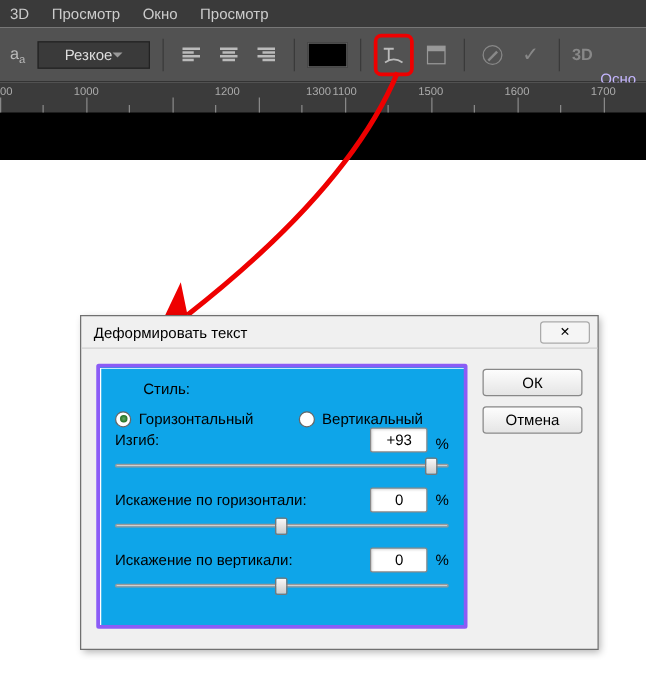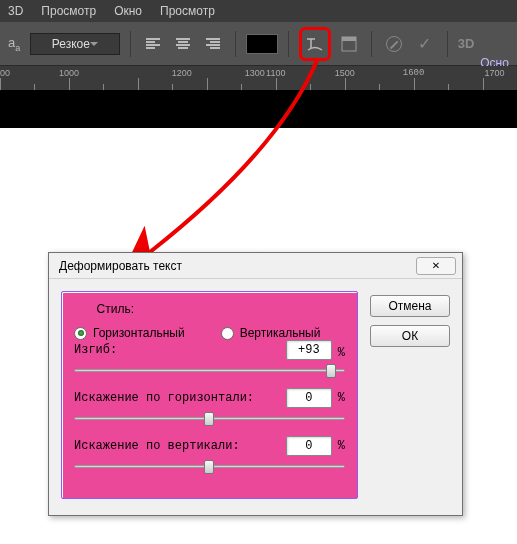--- a/index.html
+++ b/index.html
@@ -37,38 +37,38 @@
   .blackband { background:#000; height: 36px; }
 
   
   .canvas { background:#fff; position: relative; height: 416px; }
   .smudge { position:absolute; top: 130px; left: 220px; width: 70px; height: 40px; background: radial-gradient(ellipse at center, rgba(120,160,200,0.5), rgba(120,160,200,0) 70%); transform: rotate(-25deg); filter: blur(3px);}
 
   
   .arrow-svg { position:absolute; top: 20px; left: 0; pointer-events:none; }
 
   
-  .dialog { position:absolute; top: 252px; left: 48px; width: 415px; background: #f0f0f0; border: 1px solid #707070; box-shadow: 2px 2px 6px rgba(0,0,0,0.3); }
+  .dialog { position:absolute; top: 252px; left: 64px; width: 415px; background: #f0f0f0; border: 1px solid #707070; box-shadow: 2px 2px 6px rgba(0,0,0,0.3); }
   .dlg-title { height: 26px; display:flex; align-items:center; justify-content: space-between; padding: 0 6px; border-bottom: 1px solid #d0d0d0; }
   .dlg-title-text { padding-left: 4px; }
   .dlg-close { width: 40px; height: 18px; border: 1px solid #aaa; border-radius: 3px; display:flex; align-items:center; justify-content:center; font-size: 10px; background:#f5f5f5;}
   .dlg-body { padding: 12px 12px 16px 12px; display:flex; gap: 12px; }
-  .dlg-left { flex:1; border:1px solid #8b5cf6; border-radius:2px; padding: 10px 12px 14px 12px; background:#ec4899; box-shadow: inset 1px 1px 0 #fff; }
+  .dlg-left { flex:1; border:3px solid #8b5cf6; border-radius:2px; padding: 10px 12px 14px 12px; background:#0ea5e9; box-shadow: inset 1px 1px 0 #fff; }
   .dlg-right { width: 80px; display:flex; flex-direction:column; gap:8px; padding-top: 4px;}
   .dlg-btn { height: 22px; border:1px solid #888; border-radius:3px; background: linear-gradient(#fdfdfd,#e5e5e5); display:flex; align-items:center; justify-content:center; }
   .row { display:flex; align-items:center; margin-bottom: 10px; }
   .style-label { width: 60px; text-align:right; margin-right: 8px;}
   .style-select { flex:1; height:22px; border:1px solid #888; background: linear-gradient(#fff,#e8e8e8); display:flex; align-items:center; padding:0 6px; justify-content: space-between; border-radius:2px;}
   .style-select .caret2 { font-size:10px; color:#555; line-height:6px;}
   .radios { display:flex; gap: 36px; margin: 10px 0 0 0; }
   .radio { display:flex; align-items:center; gap:6px;}
   .radio .dot { width:13px; height:13px; border:1px solid #666; border-radius:50%; display:flex; align-items:center; justify-content:center; background:#fff;}
   .radio .dot.checked::after { content:""; width:6px; height:6px; background: radial-gradient(#6a6,#050); border-radius:50%;}
   .slider-row { margin-bottom: 4px; }
-  .slider-label-row { display:flex; align-items:center; justify-content:space-between; margin-bottom:2px;font-family:Liberation Mono, monospace; }
+  .slider-label-row { display:flex; align-items:center; justify-content:space-between; margin-bottom:2px; }
   .numbox { width:46px; height:20px; border:1px solid #888; background:#fff; text-align:center; display:flex; align-items:center; justify-content:center; border-radius:2px; box-shadow: inset 1px 1px 2px rgba(0,0,0,.15);}
   .pct { margin-left:6px; }
   .slider { position:relative; height: 18px; margin: 2px 0 8px 0;}
   .track { position:absolute; top:7px; left:0; right:0; height:3px; background: linear-gradient(#bbb,#eee); border:1px solid #999; border-radius:2px;}
   .thumb { position:absolute; top:2px; width:10px; height:14px; background: linear-gradient(#f8f8f8,#ccc); border:1px solid #777; border-radius:2px;}
   .arc-icon { display:inline-block; width:14px; height:10px; border: 1.3px solid #444; border-bottom:none; border-radius: 10px 10px 0 0; margin-right:4px; vertical-align:middle;}
 </style>
 </head>
 <body>
 
@@ -150,24 +150,24 @@
     <div class="tick major" style="left: 40%; height: 12px;"></div>
     <div class="tick-label" style="left: 40%; margin-left: 48px;">1300</div>
     <div class="tick" style="left: 46.6667%; height: 6px;"></div>
     <div class="tick major" style="left: 53.3333%; height: 12px;"></div>
     <div class="tick-label" style="left: 53.3333%;">1100</div>
     <div class="tick" style="left: 60%; height: 6px;"></div>
     <div class="tick major" style="left: 66.6667%; height: 12px;"></div>
     <div class="tick-label" style="left: 66.6667%;">1500</div>
     <div class="tick" style="left: 73.3333%; height: 6px;"></div>
     <div class="tick major" style="left: 80%; height: 12px;"></div>
-    <div class="tick-label" style="left: 80%; font-family: Liberation Mono, monospace;">1600</div>
+    <div class="tick-label" style="left: 80%;">1600</div>
     <div class="tick" style="left: 86.6667%; height: 6px;"></div>
     <div class="tick major" style="left: 93.3333%; height: 12px;"></div>
-    <div class="tick-label" style="left: 93.3333%; margin-left: 12px;">1700</div>
+    <div class="tick-label" style="left: 93.3333%;">1700</div>
   </div>
 <div class="blackband"></div>
 
 <div class="canvas">
   <svg width="380" height="200" style="position:absolute; top:15px; left:-140px;">
     <defs>
         <path id="arc" d="M 10 30 A 250 250 0 0 1 420 140"></path>
       </defs>
     <text font-family="Georgia, 'Times New Roman', serif" font-size="28" font-style="italic" fill="#000">
       <textPath href="#arc">djghjghifdhjdjgjdjjf</textPath>
@@ -244,17 +244,17 @@
             <span class="pct">%</span>
           </span>
         </div>
         <div class="slider">
           <div class="track"></div>
             <div class="thumb" style="left:48%"></div>
         </div>
       </div>
     </div>
     <div class="dlg-right">
+      <div class="dlg-btn">ОК</div>
       <div class="dlg-btn">Отмена</div>
-      <div class="dlg-btn">ОК</div>
     </div>
   </div>
 </div>
 
 </body></html>

